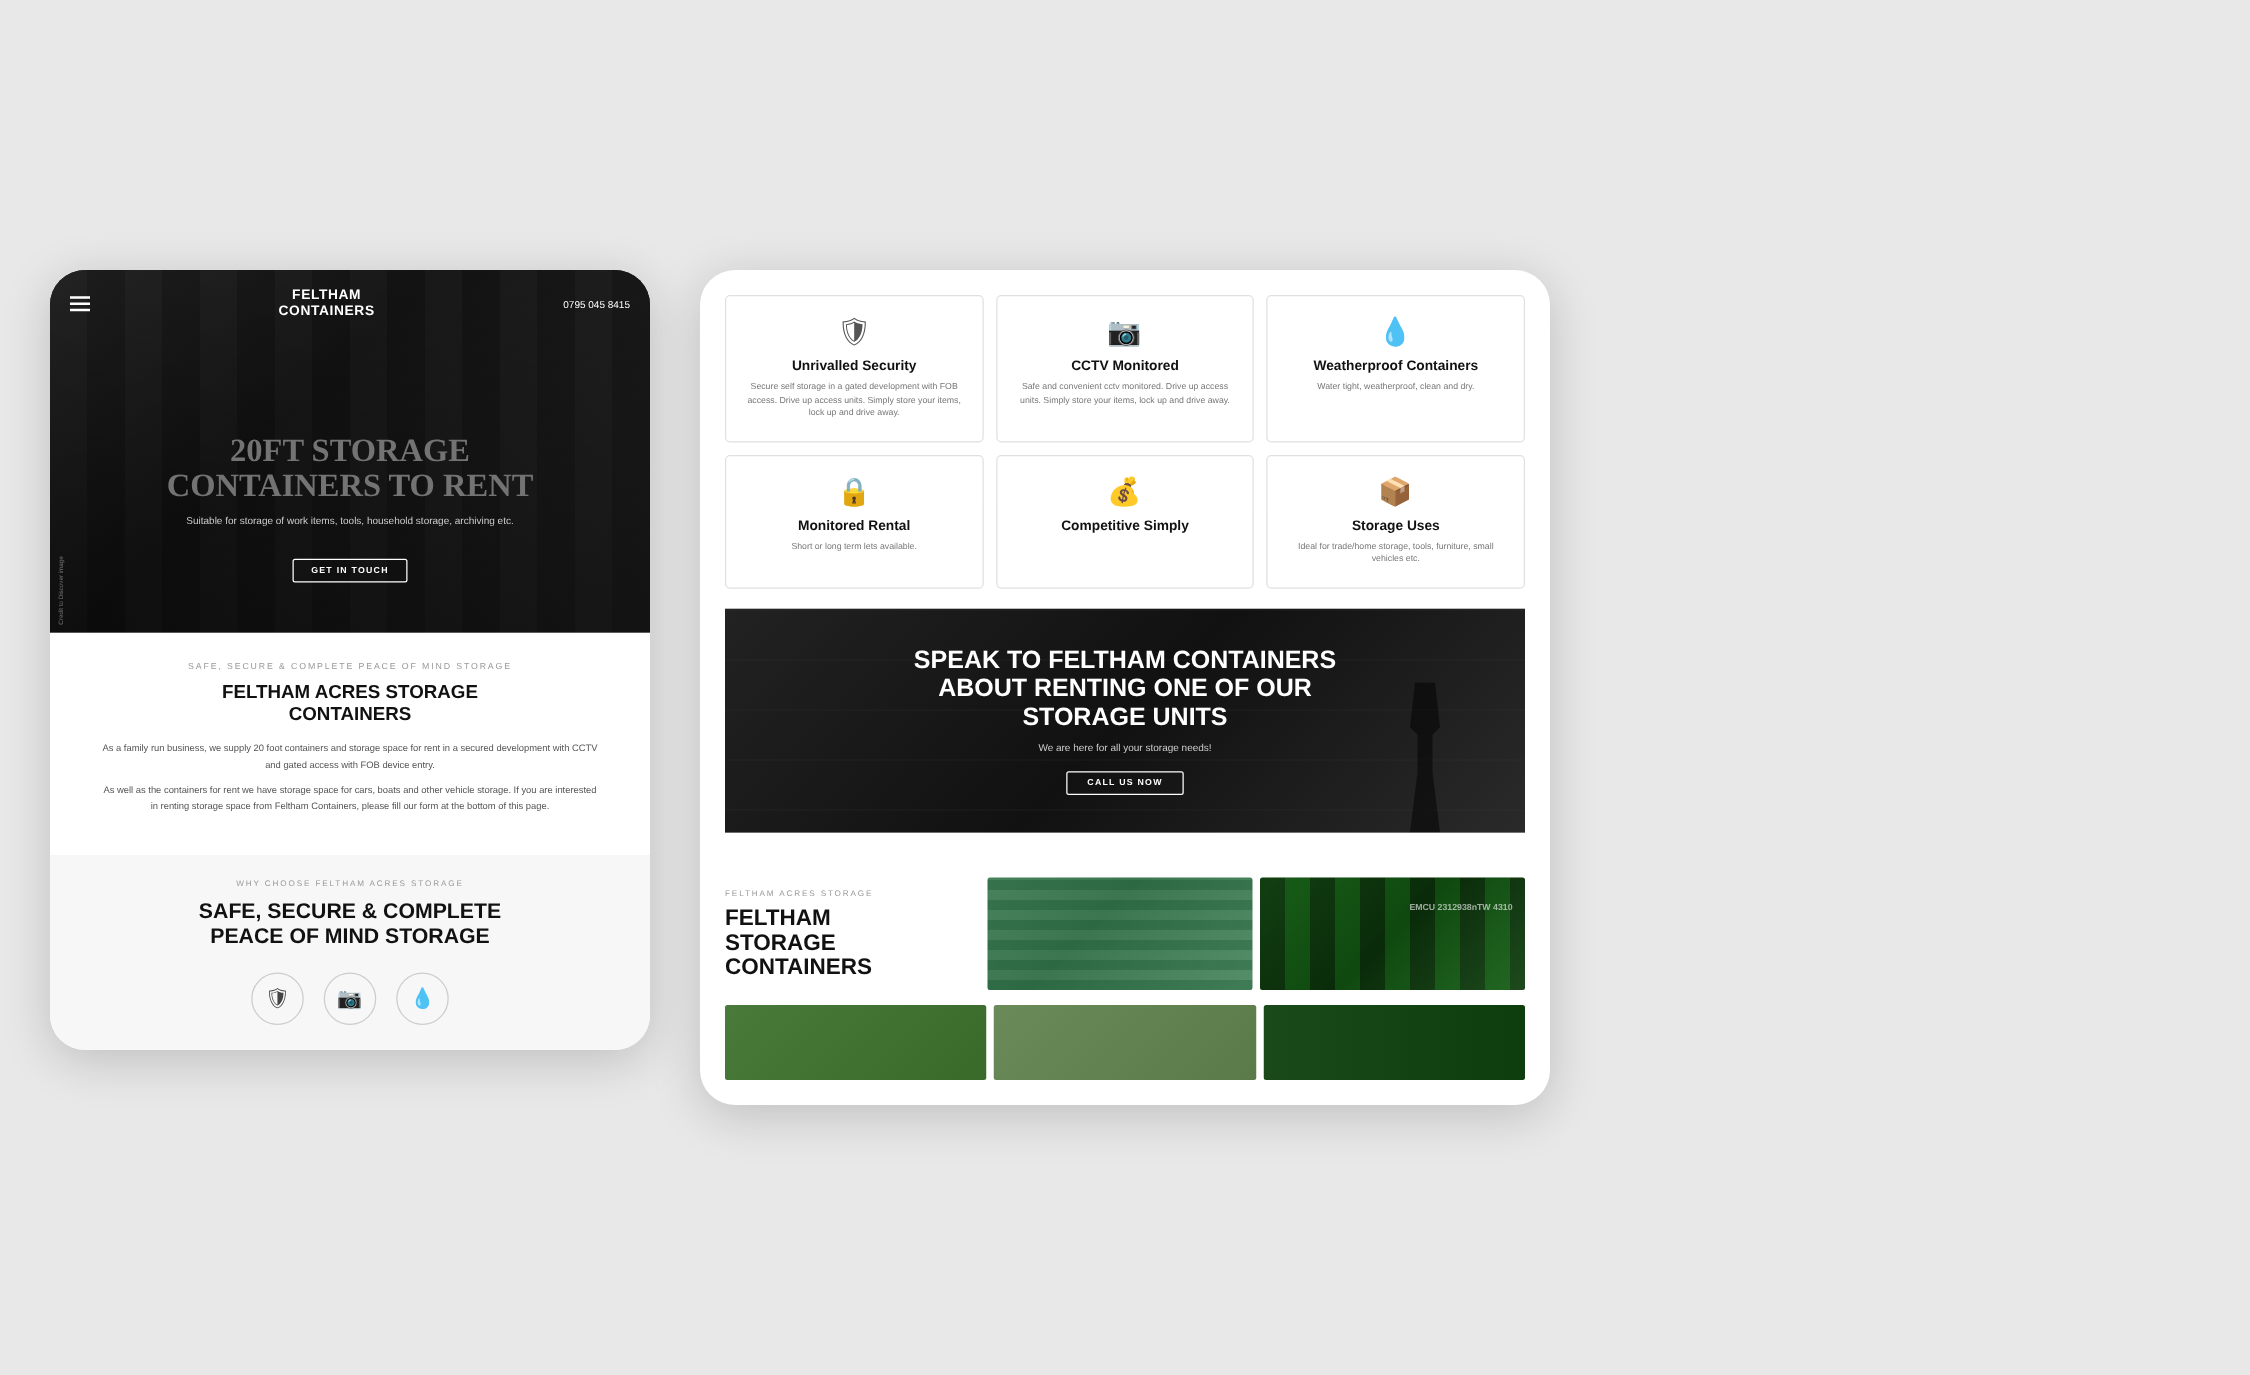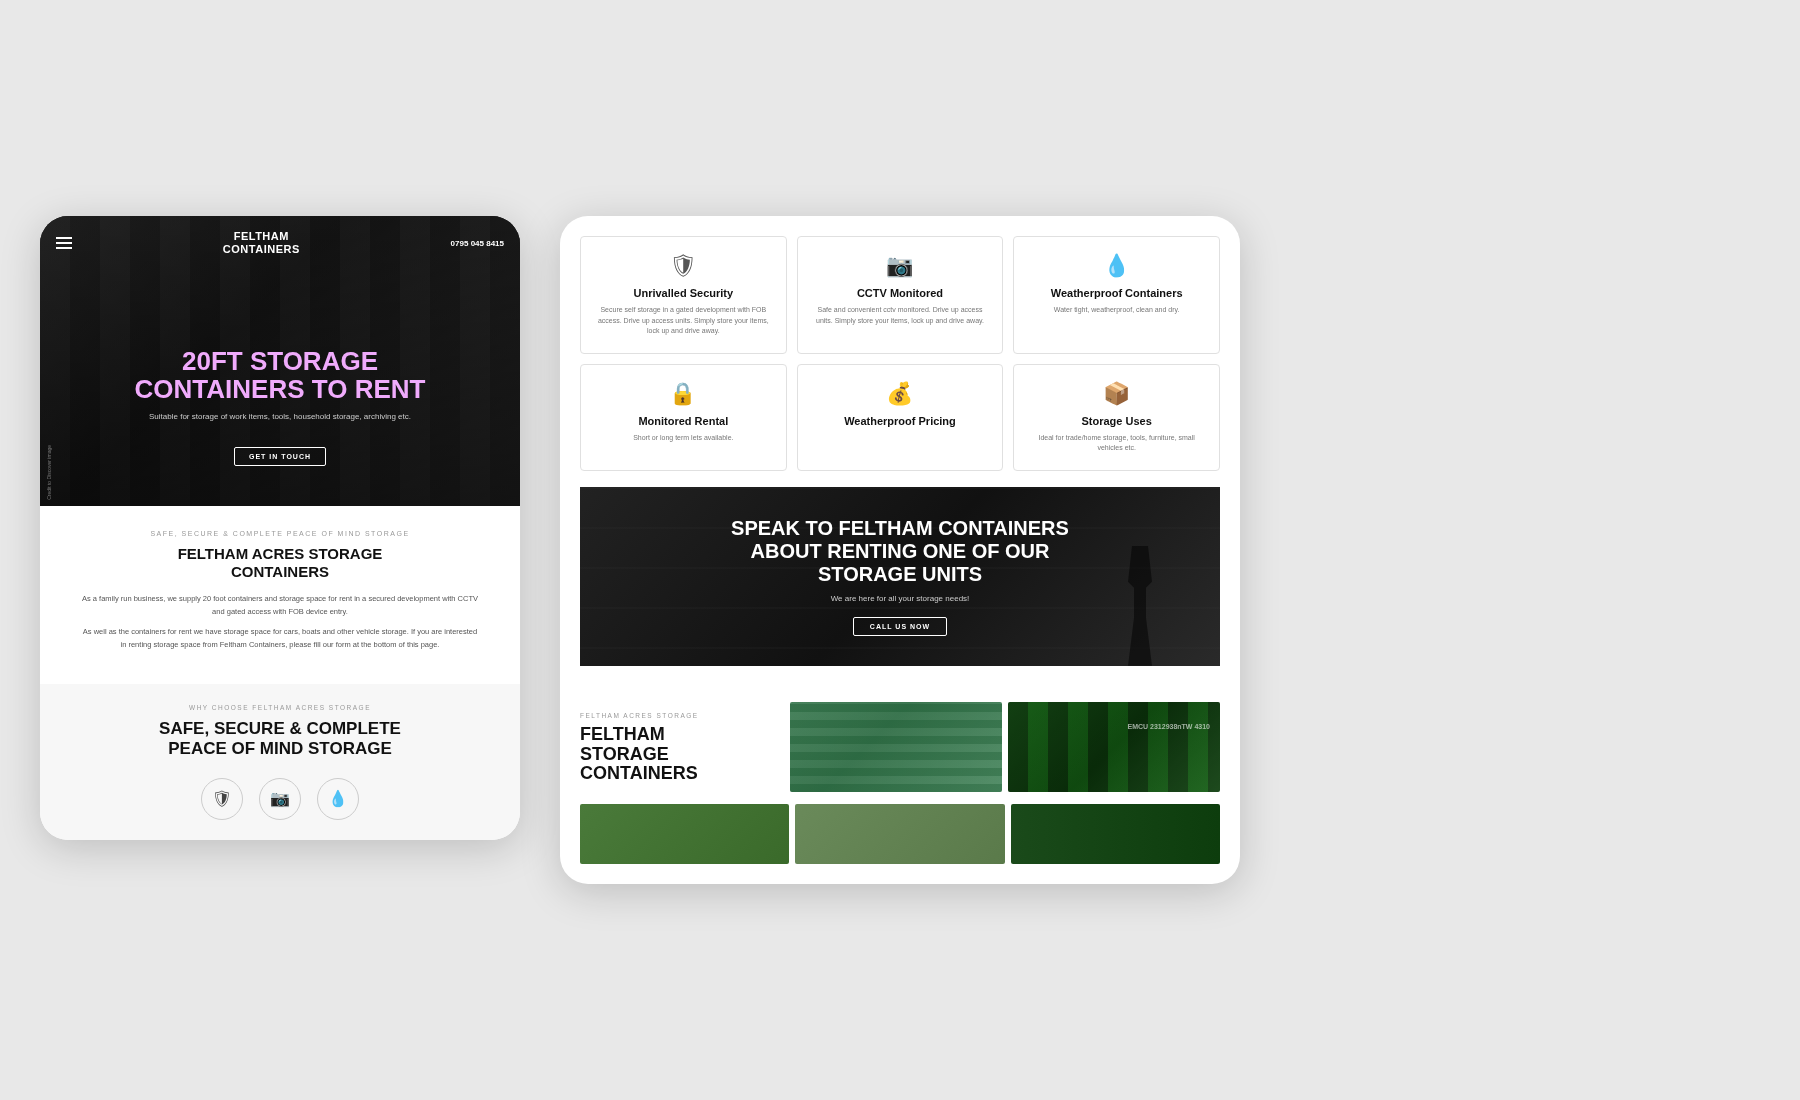--- a/index.html
+++ b/index.html
@@ -106,40 +106,40 @@
       color: #fff;
       font-size: 11px;
       font-weight: 700;
       letter-spacing: 0.5px;
       line-height: 1.2;
     }
 
     .nav-phone {
       color: #fff;
       font-size: 8px;
-      font-weight: bold;
     }
 
     .hero-content {
       position: absolute;
       bottom: 40px;
       left: 0;
       right: 0;
       z-index: 10;
       text-align: center;
       padding: 0 30px;
     }
 
     .hero-title {
-      color: #f0abfc;
+      color: #737373;
       font-size: 26px;
       font-weight: 900;
       line-height: 1.1;
       text-transform: uppercase;
       margin-bottom: 8px;
+      font-family: Liberation Serif, serif;
     }
 
     .hero-subtitle {
       color: #ccc;
       font-size: 8px;
       margin-bottom: 24px;
     }
 
     .cta-button {
       display: inline-block;
@@ -572,21 +572,21 @@
         </div>
 
         <div class="feature-card">
           <div class="feature-card-icon">🔒</div>
           <div class="feature-card-title">Monitored Rental</div>
           <div class="feature-card-desc">Short or long term lets available.</div>
         </div>
 
         <div class="feature-card">
           <div class="feature-card-icon">💰</div>
-          <div class="feature-card-title">Weatherproof Pricing</div>
+          <div class="feature-card-title">Competitive Simply</div>
           <div class="feature-card-desc"></div>
         </div>
 
         <div class="feature-card">
           <div class="feature-card-icon">📦</div>
           <div class="feature-card-title">Storage Uses</div>
           <div class="feature-card-desc">Ideal for trade/home storage, tools, furniture, small vehicles etc.</div>
         </div>
 
       </div>

